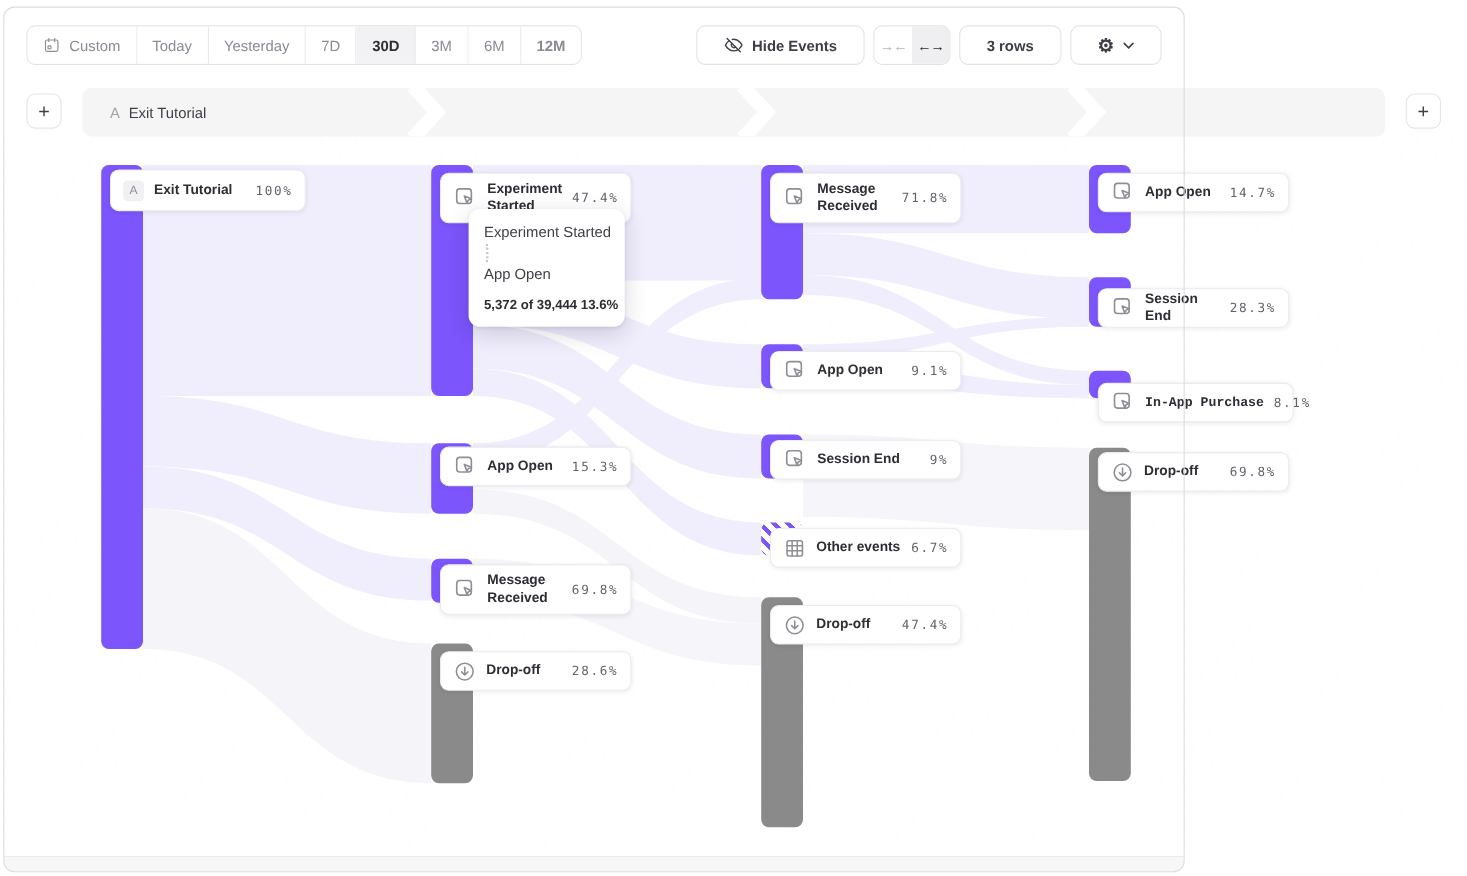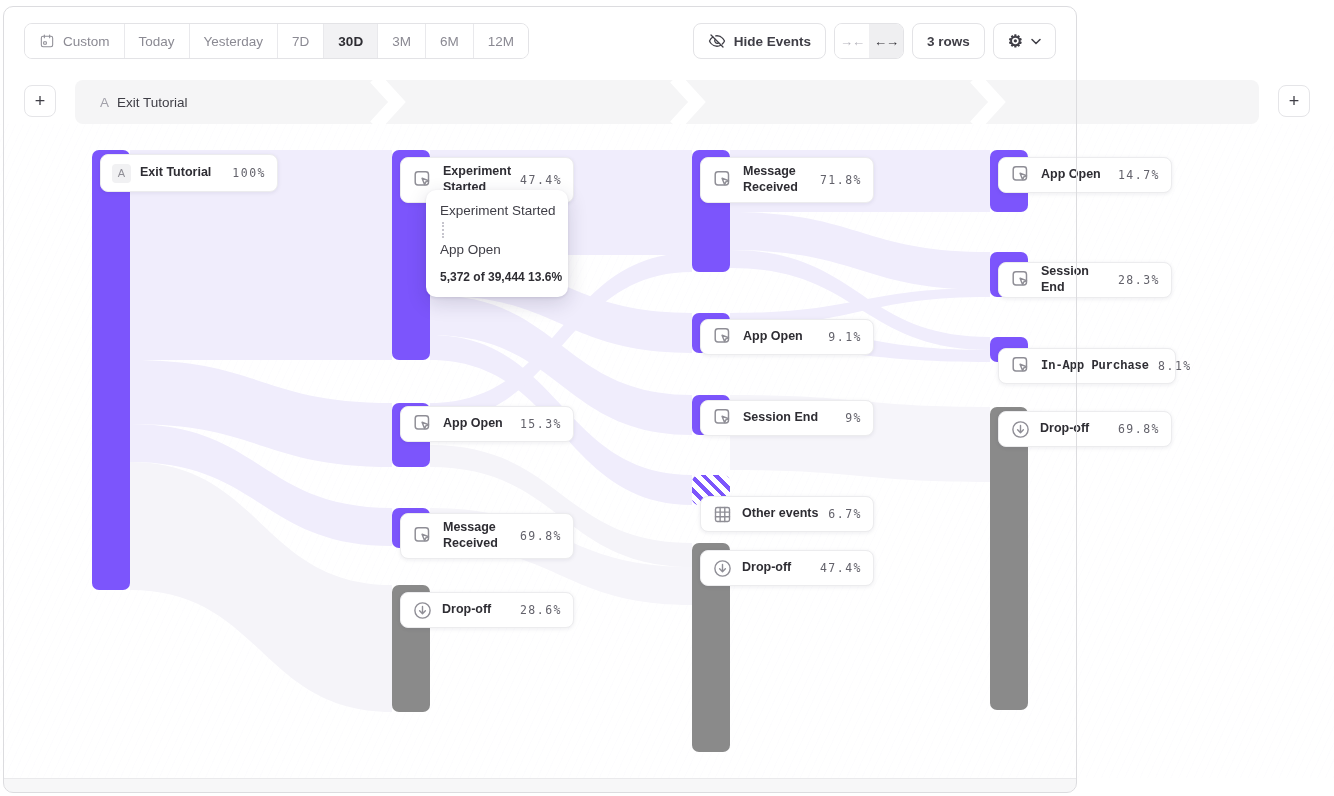--- a/index.html
+++ b/index.html
@@ -7,23 +7,23 @@
     font-family:"Liberation Sans", sans-serif; }
   .page { position:relative; width:1080px; height:796px; background:#fff; }
 
   
   .toolbar { position:absolute; left:24px; right:24px; top:23px; height:36px;
     display:flex; justify-content:space-between; align-items:center; }
   .tb-left, .tb-right { display:flex; gap:8px; align-items:center; }
   .seg-group { display:flex; border:1px solid #e3e3e6; border-radius:8px; overflow:hidden; background:#fff; height:36px; }
   .seg { display:flex; align-items:center; gap:8px; padding:0 14px; font-size:13.5px;
     color:#8b8a93; border-right:1px solid #e9e9ec; cursor:pointer; background:#fff; white-space:nowrap; }
-  .seg:last-child { border-right:none; }
+  .seg:last-child { border-right:none;font-weight:bold; }
   .seg.active { background:#f2f2f4; color:#2e2d33; font-weight:bold; }
-  .btn { display:flex; align-items:center; gap:8px; height:36px; padding:0 14px;
+  .btn { display:flex; align-items:center; gap:8px; height:36px; padding:0 24px;
     border:1px solid #e3e3e6; border-radius:8px; background:#fff; font-size:13.5px;
     color:#3f3e46; font-weight:bold; cursor:pointer; white-space:nowrap; }
   .mini-seg { display:flex; border:1px solid #e3e3e6; border-radius:8px; overflow:hidden; height:36px; }
   .mini-seg .cell { width:34px; display:flex; align-items:center; justify-content:center;
     font-size:13px; letter-spacing:-1px; cursor:pointer; background:#fff; }
   .mini-seg .cell.dim { color:#b4b3bb; }
   .mini-seg .cell.on { background:#efeff1; color:#2e2d33; font-weight:bold; }
   .gear-glyph { font-size:17px; line-height:1; color:#3f3e46; }
 
   
@@ -277,21 +277,21 @@
   <div class="card" style="left:700px; top:400px; width:174px; height:36px;">
     <span class="node-icon">
         <svg class="ic" width="22" height="22" viewBox="0 0 24 24">
           <rect x="3.5" y="3" width="14.5" height="14.5" rx="3"></rect>
           <path d="M11 10l2.7 7 1.3-2.9 3-1.3z" fill="#ffffff"></path>
         </svg>
       </span>
     <span class="label">Session End</span>
     <span class="pct">9%</span>
   </div>
-  <div class="card" style="left:700px; top:496px; width:174px; height:36px;justify-content:center;">
+  <div class="card" style="left:700px; top:480px; width:174px; height:36px;justify-content:center;">
     <span class="node-icon">
         <svg class="ic" width="21" height="21" viewBox="0 0 24 24">
           <rect x="4" y="4" width="16" height="16" rx="2"></rect>
           <path d="M4 9.3h16M4 14.6h16M9.3 4v16M14.6 4v16"></path>
         </svg>
       </span>
     <span class="label">Other events</span>
     <span class="pct">6.7%</span>
   </div>
   <div class="card" style="left:700px; top:550px; width:174px; height:36px;">

